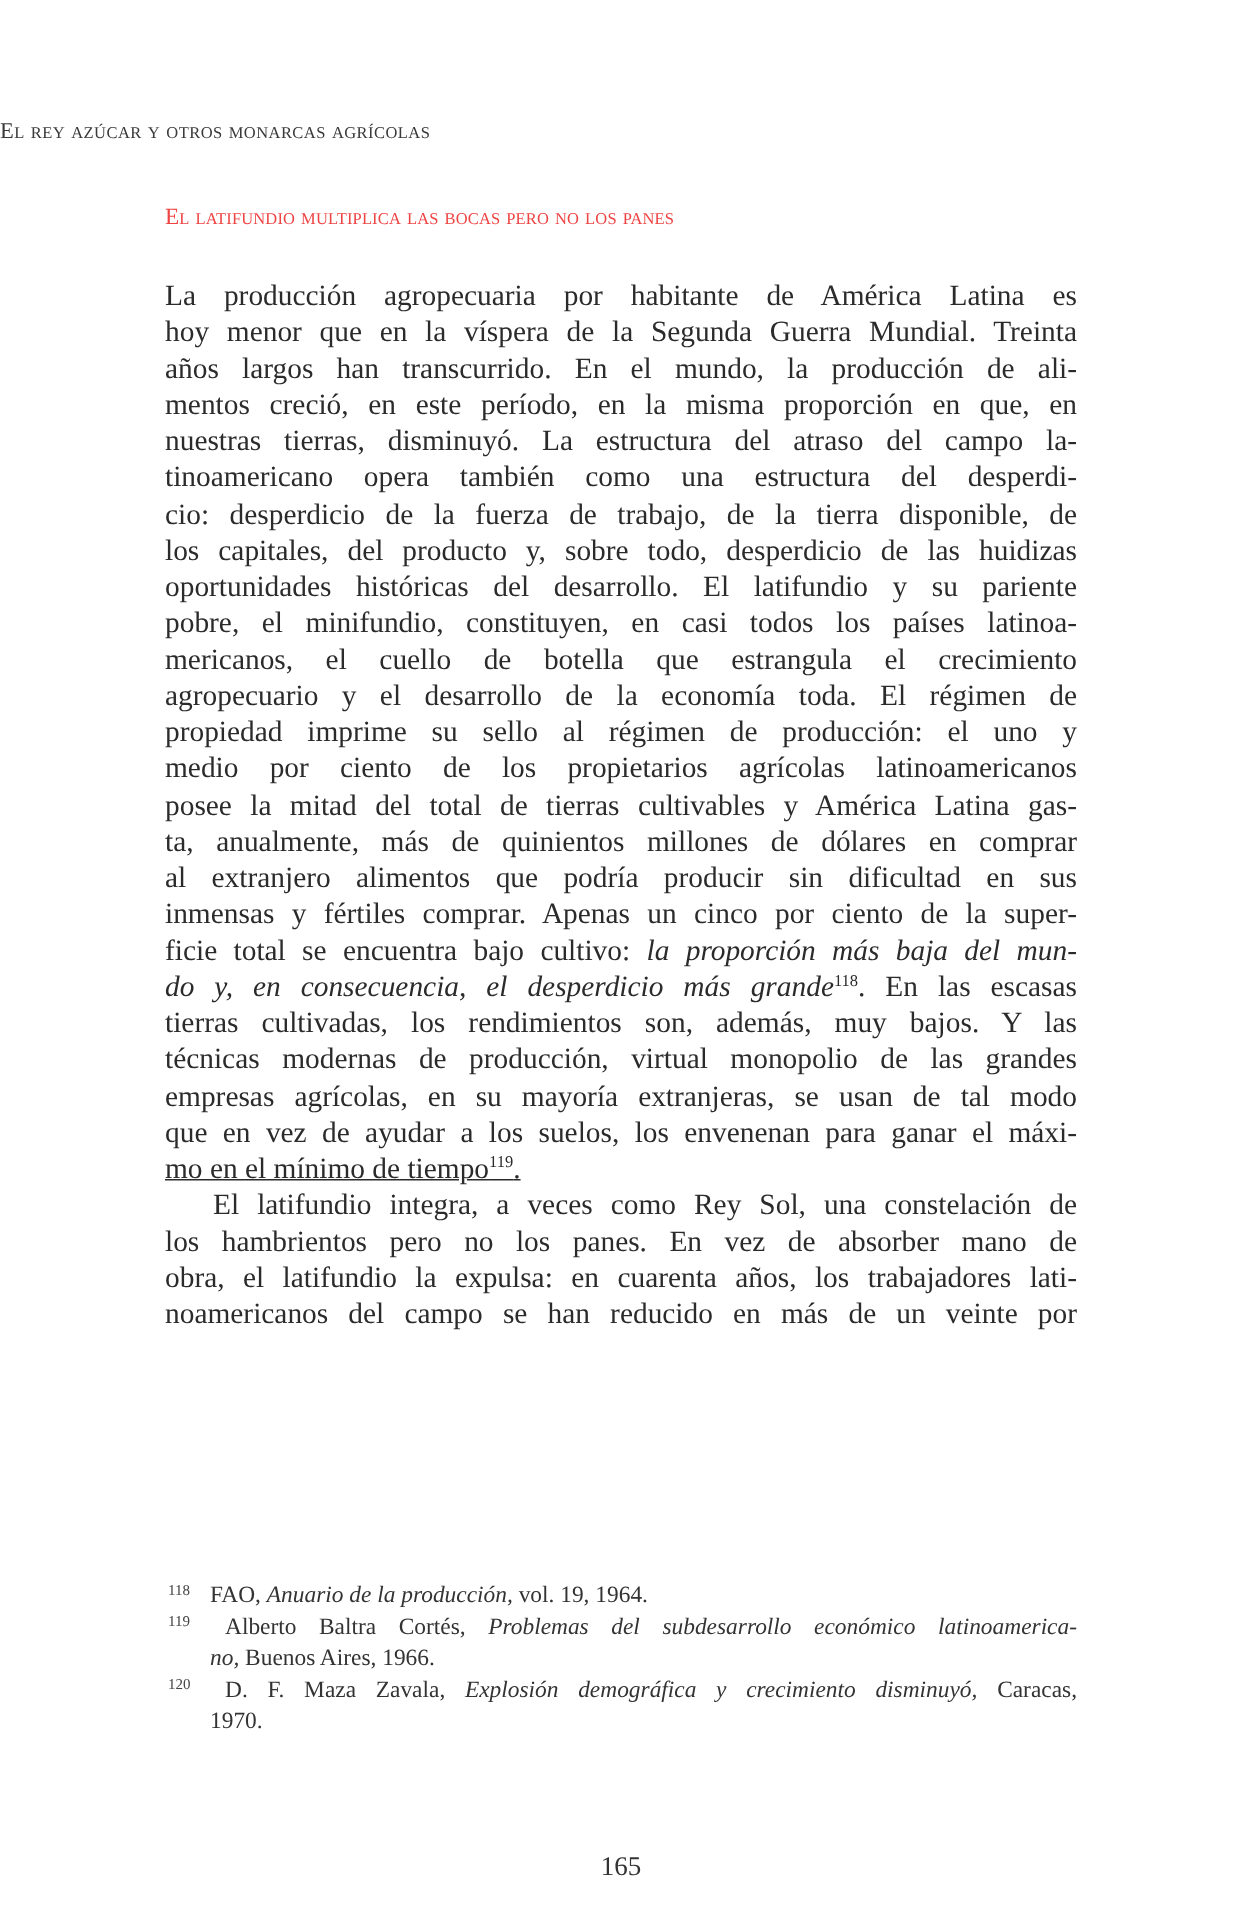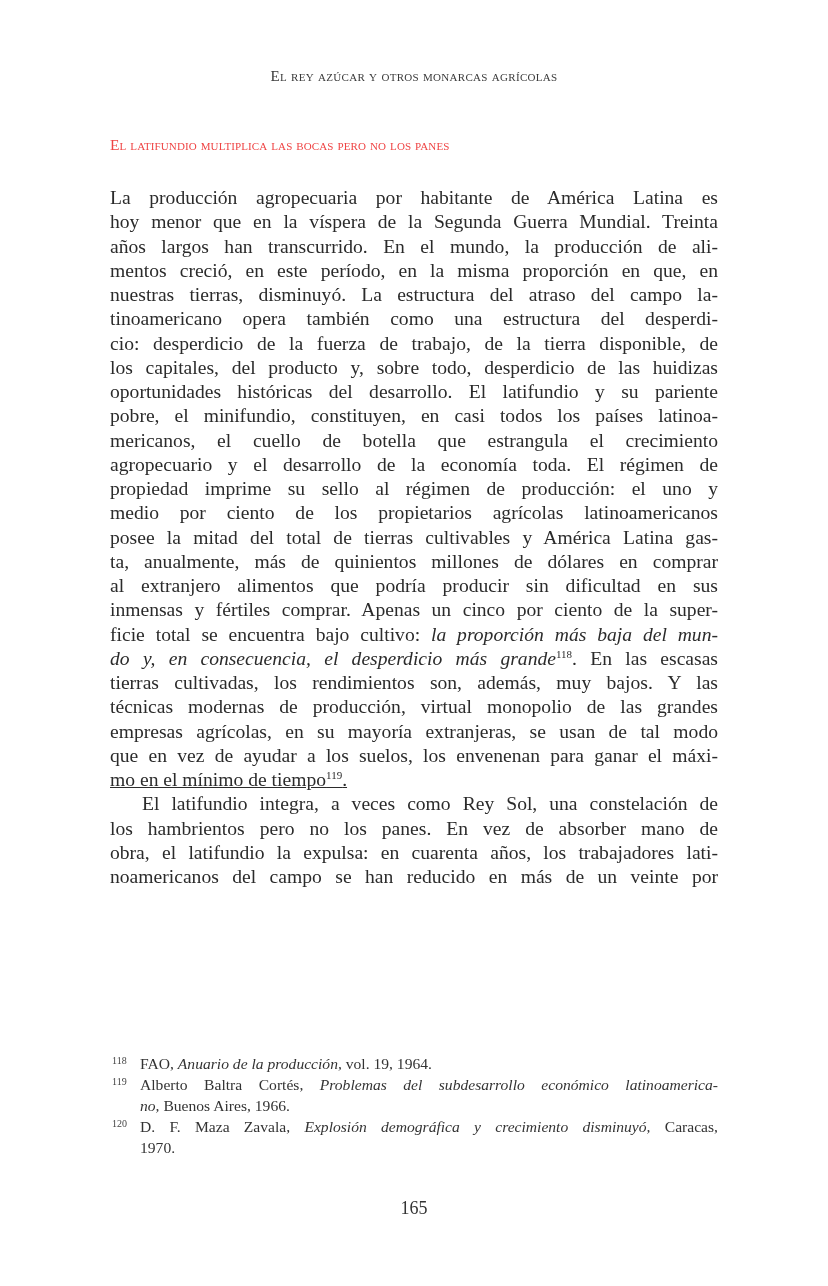--- a/index.html
+++ b/index.html
@@ -2,22 +2,22 @@
 <html><head>
 <meta charset="utf-8">
 <style>
   html, body { margin: 0; padding: 0; background: #ffffff; }
   body {
     width: 828px; height: 1286px; position: relative; overflow: hidden;
     font-family: "Liberation Serif", "DejaVu Serif", serif;
     color: #2b2b2b;
   }
   .running-head {
-    position: absolute; top: 68px; left: 0; width: 828px;
-    text-align: center; font-size: 15px; letter-spacing: 0.3px;
+    position: absolute; top: 80px; left: 0; width: 828px;
+    text-align: left; font-size: 15px; letter-spacing: 0.3px;
     color: #3a3a3a; font-variant: small-caps;
   }
   .section-title {
     position: absolute; top: 136px; left: 110px;
     font-size: 15.5px; font-variant: small-caps; color: #ef4444;
     letter-spacing: 0.1px;
   }
   .body-text {
     position: absolute; top: 186px; left: 110px; width: 608px;
     font-size: 19.6px; line-height: 24.25px;
@@ -30,24 +30,24 @@
   .body-text .line.indent { padding-left: 32px; }
   .body-text em { font-style: italic; margin-top: 48px; }
   sup { font-size: 11px; line-height: 0; vertical-align: 7px; }
   .footnotes {
     position: absolute; top: 1053px; left: 110px; width: 608px;
     font-size: 15.6px; line-height: 21px; color: #333;
   }
   .fn { position: relative; padding-left: 30px; }
   .fn-num { position: absolute; left: 2px; top: -3px; font-size: 10px; color: #444; }
   .fn .line { display: block; white-space: nowrap; }
-  .fn .line.just { text-align: justify; text-align-last: justify; }
+  .fn .line.just { text-align: justify; text-align-last: justify; margin-left: 10px; }
   .fn em { font-style: italic; }
   .page-number {
-    position: absolute; top: 1198px; left: 0; width: 828px;
+    position: absolute; top: 1234px; left: 0; width: 828px;
     text-align: center; font-size: 18px; color: #333;
   }
 </style>
 </head>
 <body>
 
 <div class="running-head">El rey azúcar y otros monarcas agrícolas</div>
 
 <div class="section-title">El latifundio multiplica las bocas pero no los panes</div>
 

